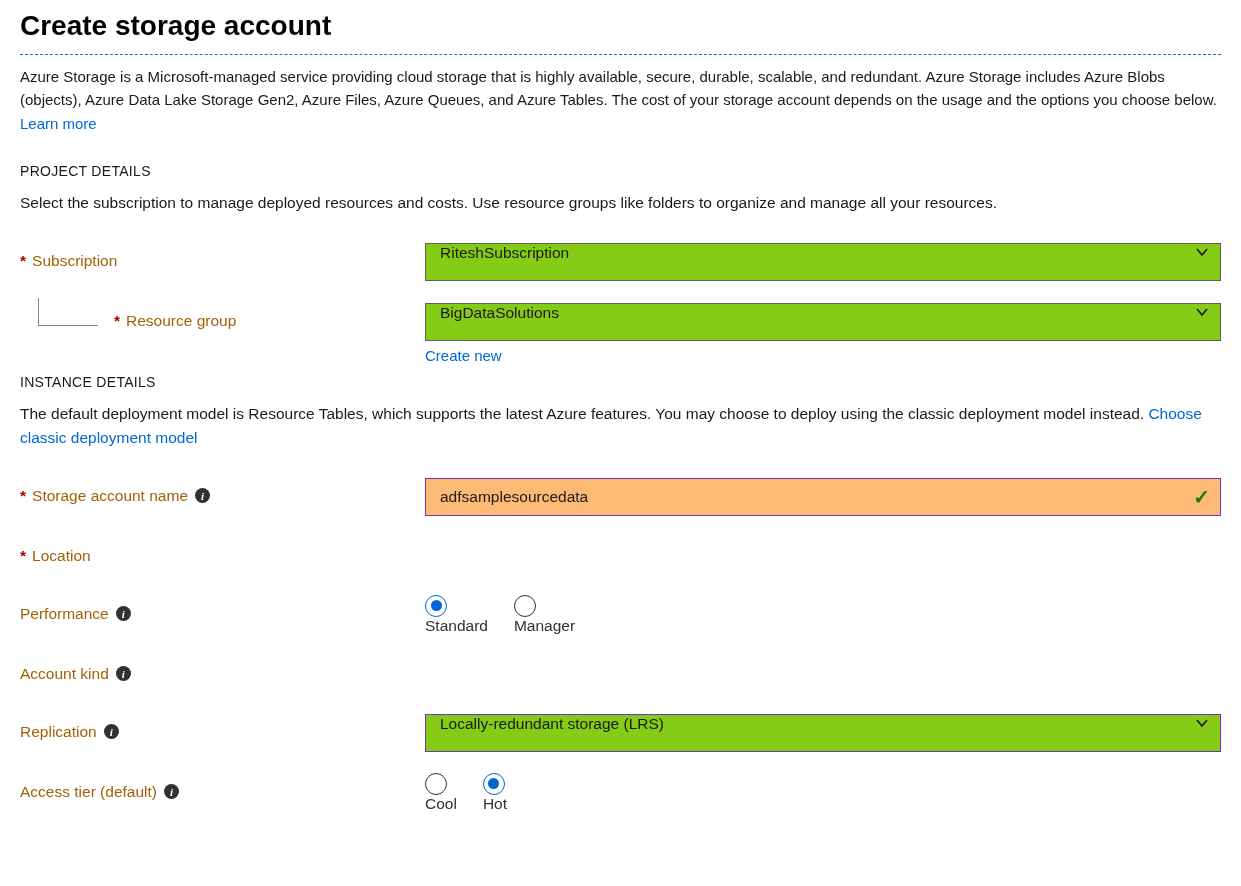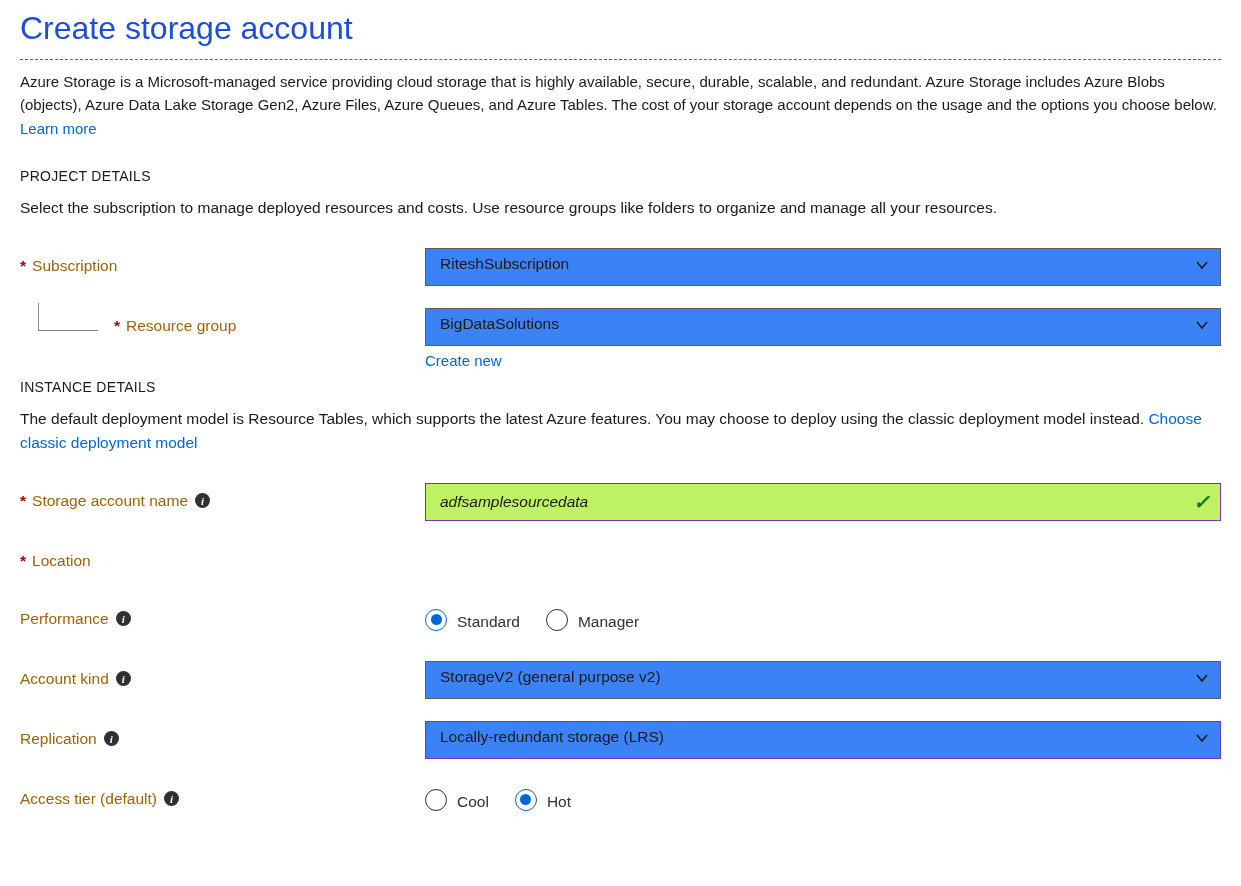--- a/index.html
+++ b/index.html
@@ -5,23 +5,23 @@
   * { box-sizing: border-box; margin: 0; padding: 0; }
   body {
     font-family: "Segoe UI", -apple-system, sans-serif;
     font-size: 15px;
     color: #323130;
     background: #ffffff;
     width: 1241px;
     padding: 0 20px 20px 20px;
   }
   .page-title {
-    font-size: 32px;
-    font-weight: 400;
-    color: #1d4ed8;
+    font-size: 28px;
+    font-weight: 700;
+    color: #000000;
     padding: 10px 0 12px 0;
   }
   .dashed-divider {
     border-top: 1px dashed #0078d4;
     margin-bottom: 10px;
   }
   .intro-text {
     font-size: 15px;
     line-height: 1.55;
     color: #1b1a19;
@@ -75,23 +75,23 @@
     border-left: 1px solid #8a8886;
     border-bottom: 1px solid #8a8886;
     margin-left: 18px;
     margin-right: 16px;
     margin-top: -18px;
   }
   .dropdown {
     width: 100%;
     height: 38px;
     border: 1px solid #605e5c;
-    background: #3b82f6;
-    display: flex;
-    align-items: flex-end;
+    background: #84cc16;
+    display: flex;
+    align-items: flex-start;
     justify-content: space-between;
     padding: 0 10px 12px 14px;
     font-size: 15.5px;
     color: #1b1a19;
     cursor: pointer;
   }
   .dropdown.purple { border: 1px solid #7b2fbf; }
   .chevron {
     width: 16px;
     height: 16px;
@@ -101,28 +101,27 @@
   }
   .chevron svg { stroke: #1b1a19; stroke-width: 1.6; fill: none; }
   .sublink {
     margin-top: 6px;
     display: inline-block;
   }
   .text-input {
     width: 100%;
     height: 38px;
     border: 1px solid #7b2fbf;
-    background: #bef264;
+    background: #fdba74;
     display: flex;
     align-items: center;
     justify-content: space-between;
     padding: 0 10px 0 14px;
     font-size: 15.5px;
     color: #1b1a19;
-    font-style: italic;
   }
   .check {
     color: #107c10;
     font-size: 20px;
     font-weight: 700;
   }
   .info-icon {
     display: inline-flex;
     width: 15px;
     height: 15px;
@@ -138,24 +137,24 @@
     font-style: italic;
   }
   .radio-group {
     display: flex;
     align-items: center;
     gap: 26px;
     height: 38px;
   }
   .radio-item {
     display: flex;
-    align-items: flex-end;
-    gap: 10px;
+    align-items: flex-start;
     font-size: 15.5px;
     cursor: pointer;
+    flex-direction: column;
   }
   .radio-outer {
     width: 22px;
     height: 22px;
     border: 1.6px solid #323130;
     border-radius: 50%;
     display: flex;
     align-items: center;
     justify-content: center;
   }
@@ -265,30 +264,20 @@
       </div>
     </div>
   </div>
 </div>
 
 <div class="form-row">
   <div class="label-col">
     <span class="label-text">Account kind</span>
     <span class="info-icon">i</span>
   </div>
-  <div class="control-col">
-    <div class="dropdown">
-      <span>StorageV2 (general purpose v2)</span>
-      <span class="chevron">
-        <svg viewBox="0 0 16 16" width="16" height="16">
-            <polyline points="3,5 8,11 13,5"></polyline>
-          </svg>
-      </span>
-    </div>
-  </div>
 </div>
 
 <div class="form-row">
   <div class="label-col">
     <span class="label-text">Replication</span>
     <span class="info-icon">i</span>
   </div>
   <div class="control-col">
     <div class="dropdown purple">
       <span>Locally-redundant storage (LRS)</span>

